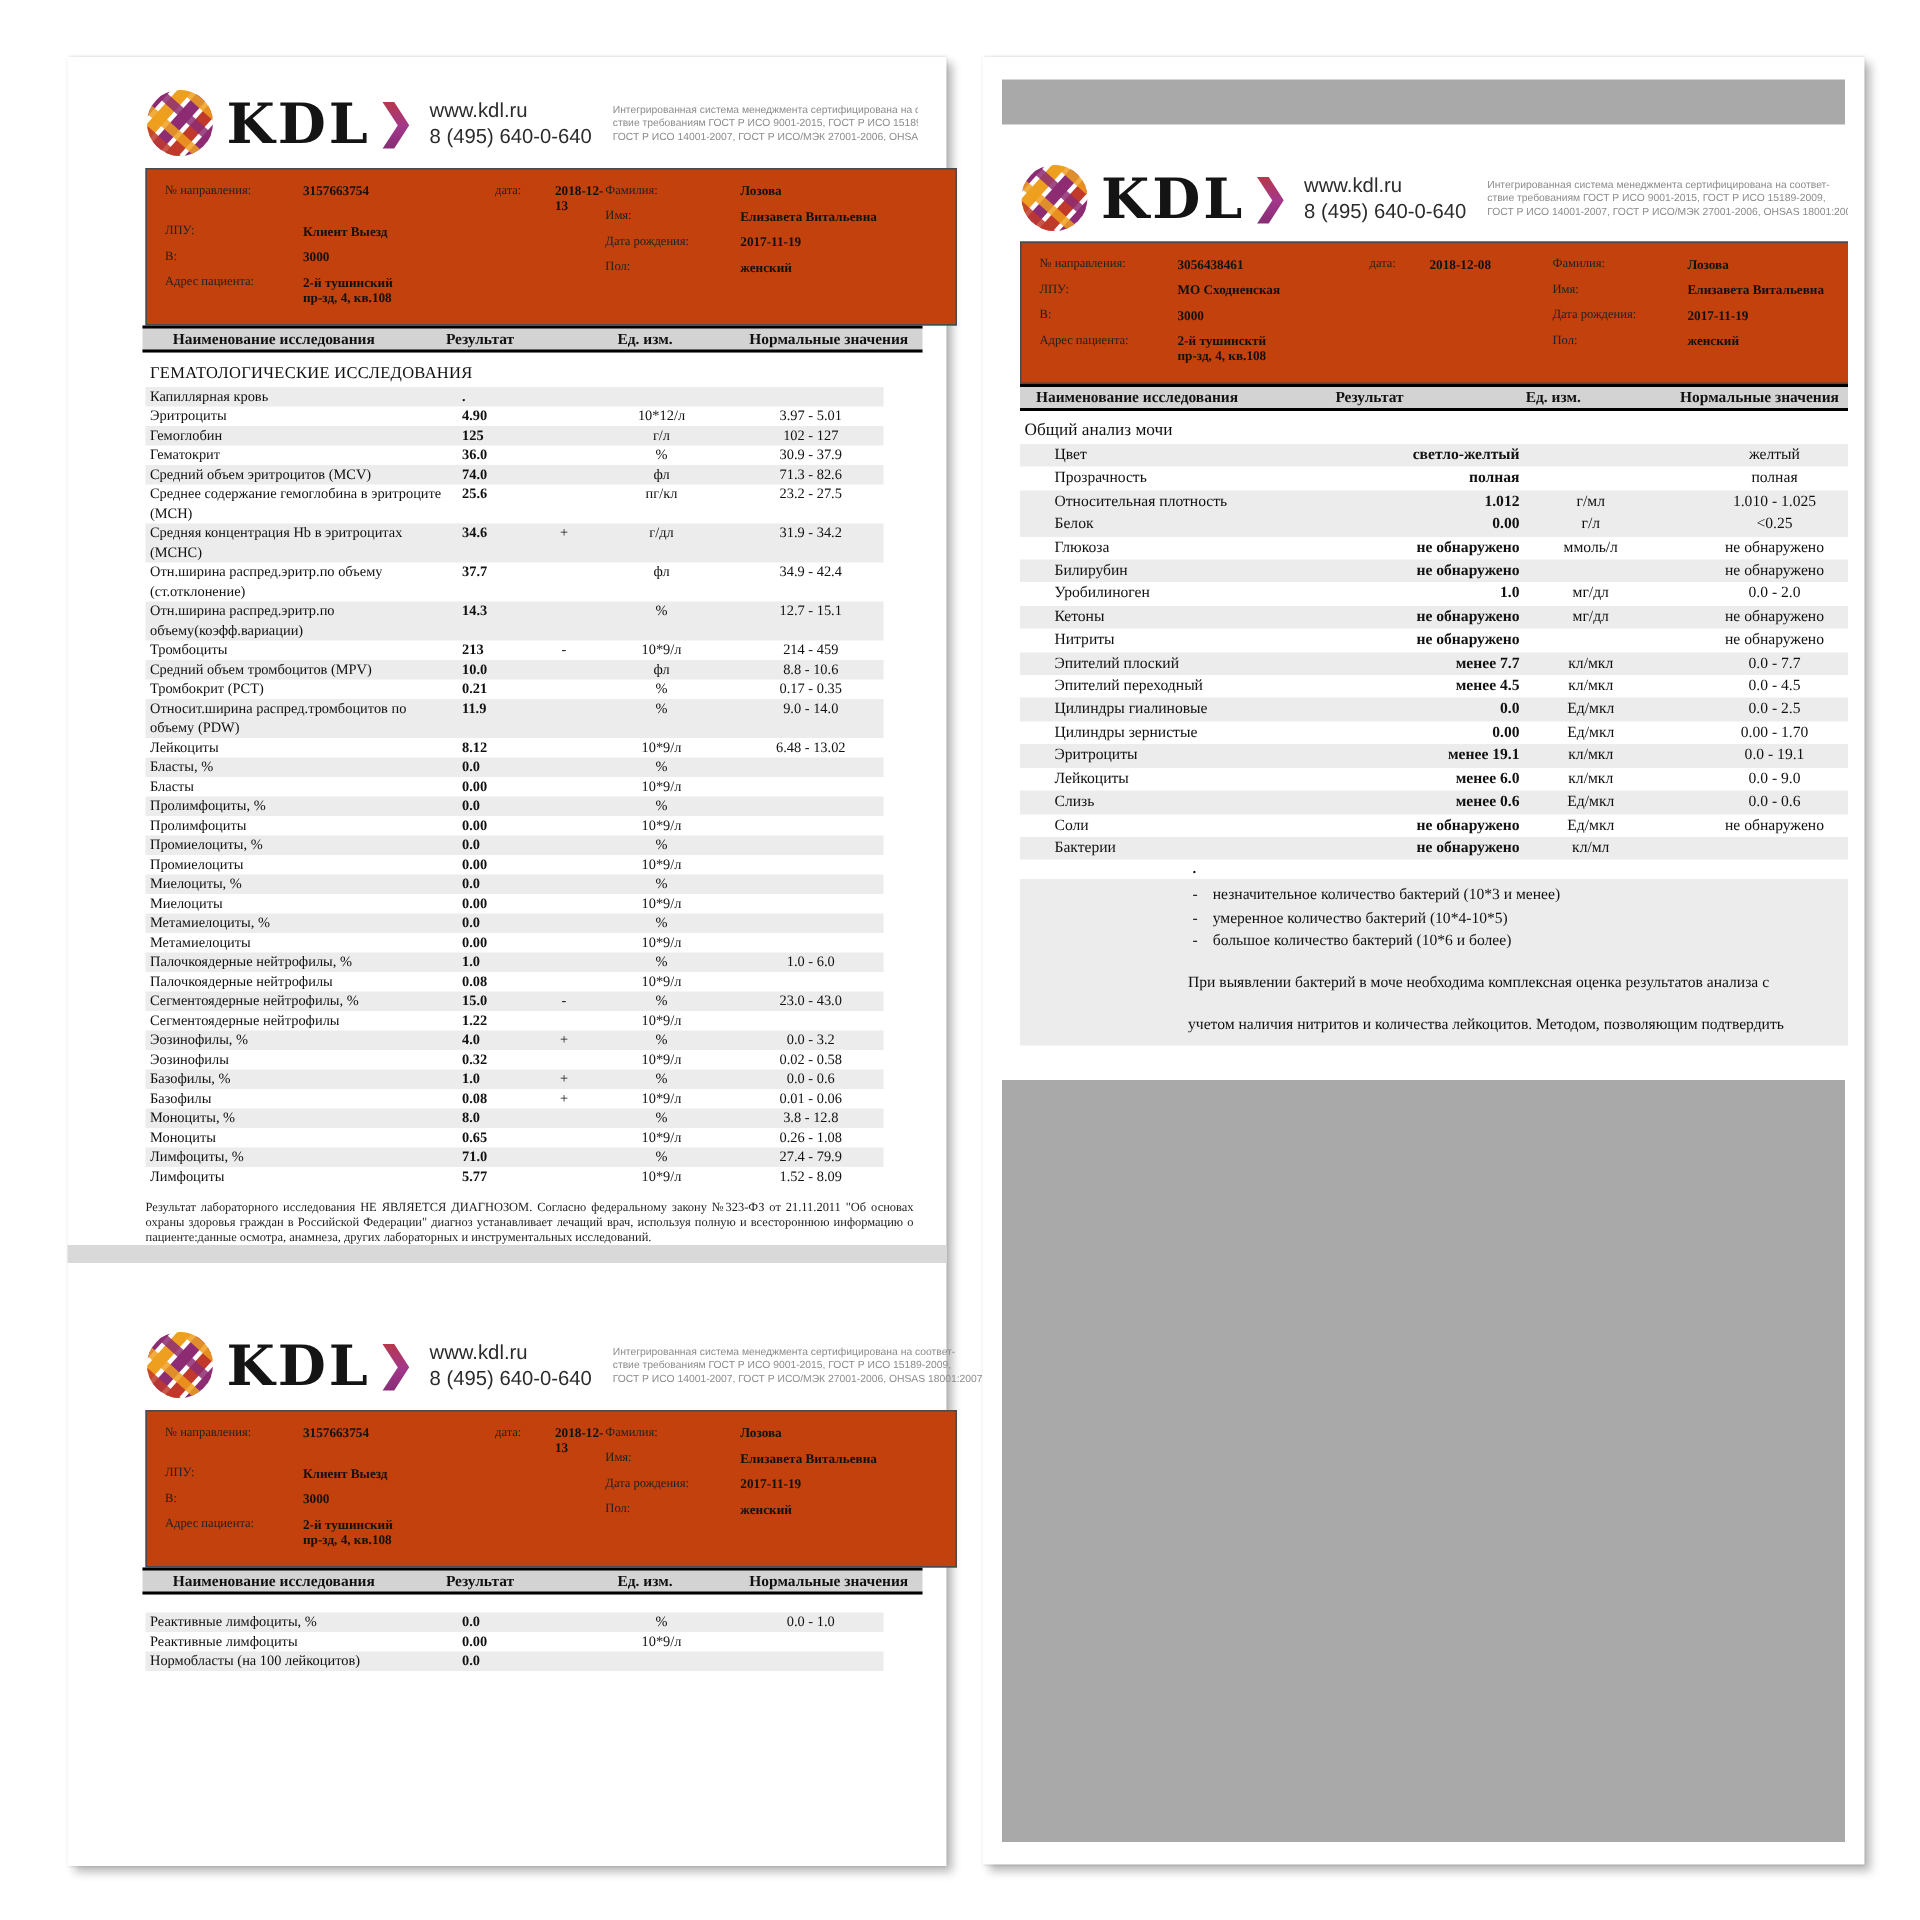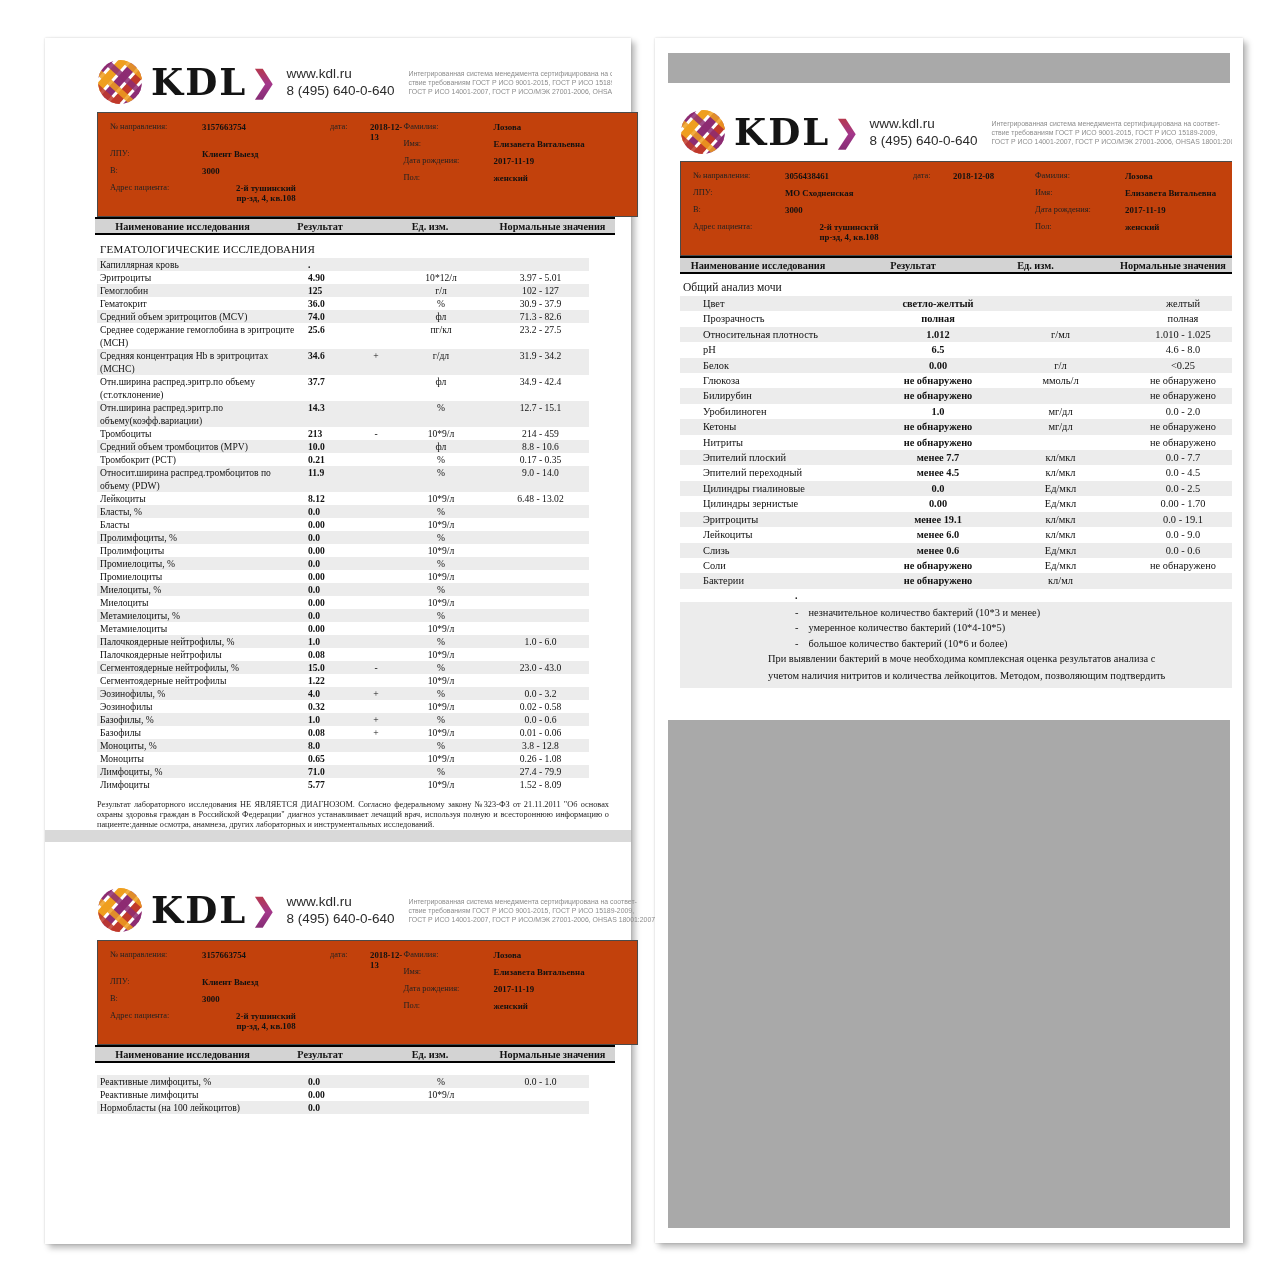--- a/index.html
+++ b/index.html
@@ -28,40 +28,40 @@
     line-height:9px;margin-left:14px;flex:1 1 auto;overflow:hidden;}
   .kdl-cert div{white-space:nowrap;}
 
   
   .patient-box{border:1px solid #4a4a4a;background:#c2410c;padding:9px 12px 6px 12px;
     display:grid;grid-template-columns:57% 43%;}
   .p-left .p-row{display:grid;grid-template-columns:92px 128px 40px auto;margin-bottom:7px;}
   .p-right .p-row{display:grid;grid-template-columns:90px auto;margin-bottom:7px;}
   .p-label{font-size:8.4px;color:#222;}
   .p-value{font-size:8.8px;font-weight:bold;color:#111;}
-  .p-value .line{display:block;text-align:center;}
+  .p-value .line{display:block;}
 
   
   .thead{background:#d3d3d3;border-top:2px solid #000;border-bottom:2px solid #000;
     height:14px;display:grid;align-items:center;font-weight:bold;font-size:10.3px;}
   .thead-hema{grid-template-columns:175px 100px 120px 125px;width:520px;}
   .thead-urine{grid-template-columns:160px 150px 95px 180px;width:585px;}
   .thead span{text-align:center;white-space:nowrap;}
   .thead .h-name{text-align:center;}
 
   
   .trow{display:grid;font-size:9.6px;line-height:13px;align-items:start;}
   .trow.alt{background:#ececec;}
   .trow.hema{grid-template-columns:205px 60px 28px 102px 97px;width:492px;}
   .trow.urine{grid-template-columns:160px 150px 95px 150px;width:555px;
     font-size:10.4px;line-height:15.4px;padding-left:23px;}
   .c-name{text-align:left;}
   .c-result{font-weight:bold;}
   .trow.hema .c-result{text-align:left;padding-left:6px;}
-  .trow.urine .c-result{text-align:center;}
+  .trow.urine .c-result{text-align:right;}
   .c-flag{text-align:center;}
   .c-unit{text-align:center;}
   .c-normal{text-align:center;white-space:nowrap;}
 
   .section-title{font-weight:normal;}
   #hema-title{font-size:11px;letter-spacing:.2px;margin:8px 0 3px 3px;}
   #urine-title{font-size:11.5px;margin:7px 0 3px 3px;}
 
   .disclaimer{font-size:8.3px;line-height:10px;text-align:justify;color:#1c1c1c;
     width:512px;margin-top:9px;}
@@ -87,21 +87,21 @@
   #rc-box{margin-top:5px;width:600px;}
   #rc-thead{margin-left:-2px;}
   #rc-rows{margin-top:2px;}
   .rc-cert{width:260px;}
 
   
   #urine-dot{font-size:10px;line-height:13px;padding-left:115px;font-weight:bold;}
   #urine-notes{background:#ececec;width:552px;padding:3px 0 4px 0;}
   .note-item{font-size:10.4px;line-height:15.5px;padding-left:115px;white-space:nowrap;}
   .note-item::before{content:"-";margin-right:10px;}
-  .note-par{font-size:10.4px;line-height:16.5px;padding-left:88px;white-space:nowrap;}
+  .note-par{font-size:10.4px;line-height:16.5px;padding-left:112px;white-space:nowrap;margin-top:12px;}
 </style>
 </head>
 <body>
 
 <svg width="0" height="0" style="position:absolute" aria-hidden="true">
   <defs>
     <clipPath id="ballClip">
         <circle cx="23" cy="23" r="22"></circle>
       </clipPath>
     <linearGradient id="chevGrad" x1="0" y1="0" x2="0" y2="1">
@@ -645,26 +645,20 @@
           <span class="c-result">полная</span>
           <span class="c-unit"></span>
           <span class="c-normal">полная</span>
         </div>
         <div class="trow urine alt">
           <span class="c-name">Относительная плотность</span>
           <span class="c-result">1.012</span>
           <span class="c-unit">г/мл</span>
           <span class="c-normal">1.010 - 1.025</span>
         </div>
-        <div class="trow urine">
-          <span class="c-name">pH</span>
-          <span class="c-result">6.5</span>
-          <span class="c-unit"></span>
-          <span class="c-normal">4.6 - 8.0</span>
-        </div>
         <div class="trow urine alt">
           <span class="c-name">Белок</span>
           <span class="c-result">0.00</span>
           <span class="c-unit">г/л</span>
           <span class="c-normal">&lt;0.25</span>
         </div>
         <div class="trow urine">
           <span class="c-name">Глюкоза</span>
           <span class="c-result">не обнаружено</span>
           <span class="c-unit">ммоль/л</span>

